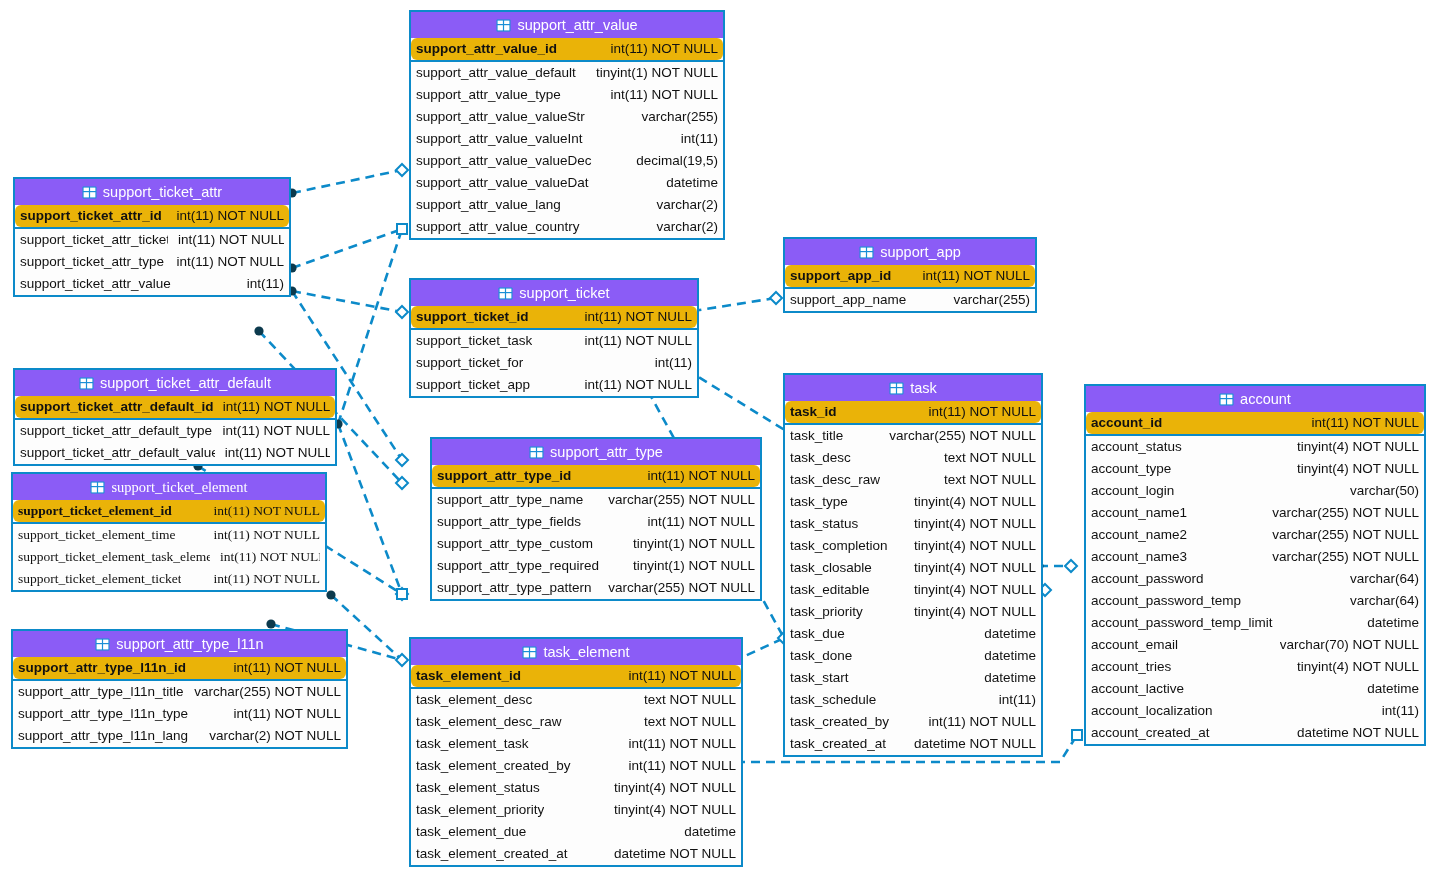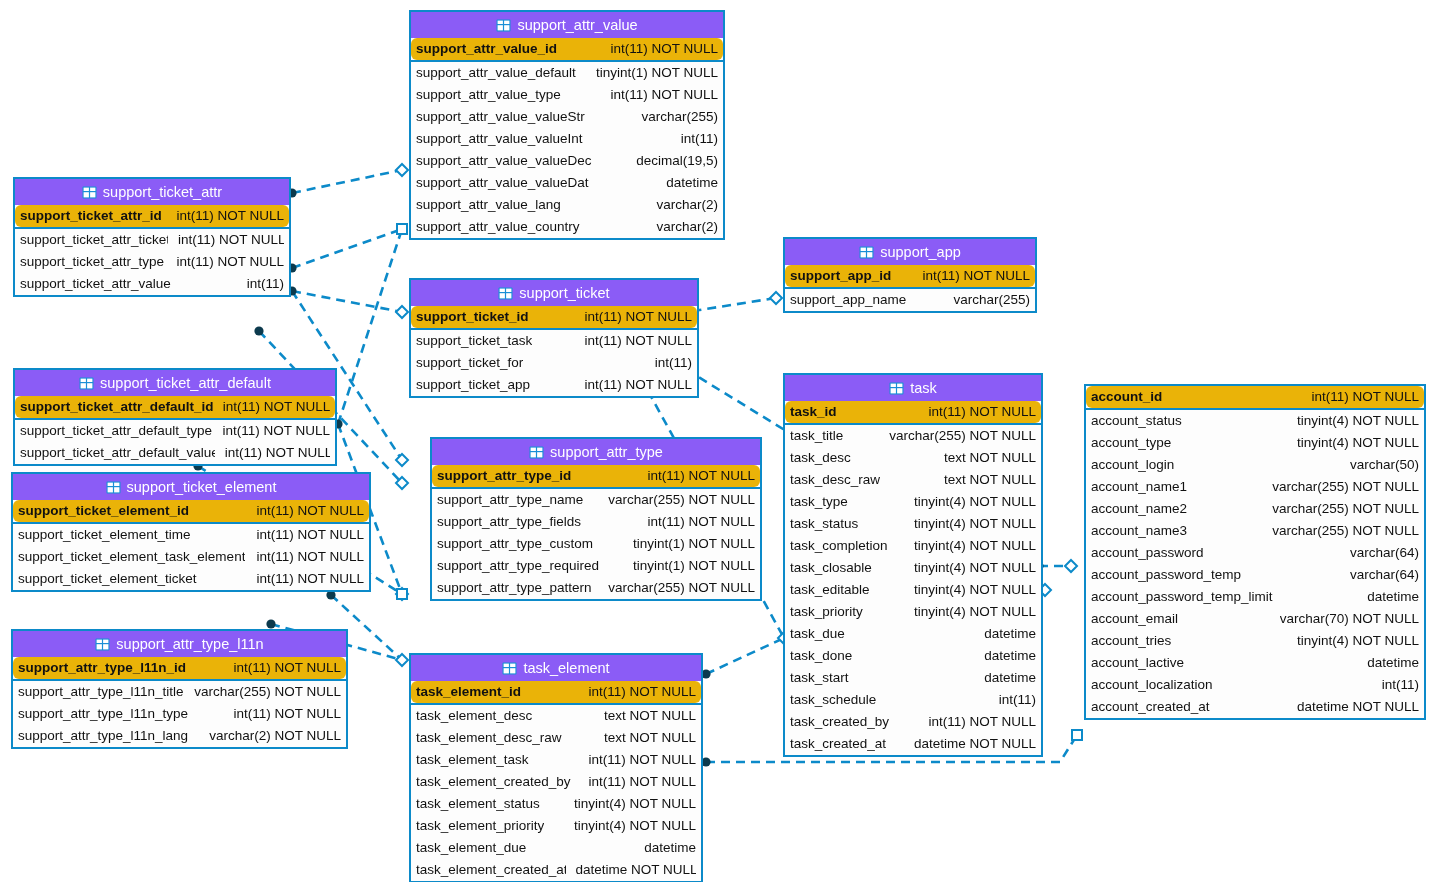--- a/index.html
+++ b/index.html
@@ -298,20 +298,27 @@
           <span class="fname">task_created_by</span>
           <span class="ftype">int(11) NOT NULL</span>
         </div>
         <div class="row">
           <span class="fname">task_created_at</span>
           <span class="ftype">datetime NOT NULL</span>
         </div>
       </div>
     </div>
     <div class="tbl" style="left: 1084px; top: 384px; width: 342px;">
+      <div class="tbl-hdr"><span class="ticon"><svg width="15" height="13" viewBox="0 0 15 13" xmlns="http://www.w3.org/2000/svg">
+            <rect x="0.5" y="0.5" width="14" height="12" rx="1" fill="#1a8fd6"></rect>
+            <rect x="1.6" y="1.6" width="5.3" height="3.4" fill="#ffffff"></rect>
+            <rect x="8.1" y="1.6" width="5.3" height="3.4" fill="#ffffff"></rect>
+            <rect x="1.6" y="6.2" width="5.3" height="5.2" fill="#ffffff"></rect>
+            <rect x="8.1" y="6.2" width="5.3" height="5.2" fill="#ffffff"></rect>
+          </svg></span><span>account</span></div>
       <div class="pk-sec">
         <div class="row pk">
           <span class="fname">account_id</span>
           <span class="ftype">int(11) NOT NULL</span>
         </div>
       </div>
       <div>
         <div class="row">
           <span class="fname">account_status</span>
           <span class="ftype">tinyint(4) NOT NULL</span>
@@ -400,21 +407,21 @@
         <div class="row">
           <span class="fname">support_attr_type_required</span>
           <span class="ftype">tinyint(1) NOT NULL</span>
         </div>
         <div class="row">
           <span class="fname">support_attr_type_pattern</span>
           <span class="ftype">varchar(255) NOT NULL</span>
         </div>
       </div>
     </div>
-    <div class="tbl" style="left: 11px; top: 472px; width: 360px;">
+    <div class="tbl" style="left: 11px; top: 472px; width: 316px; font-family: Liberation Serif, serif;">
       <div class="tbl-hdr"><span class="ticon"><svg width="15" height="13" viewBox="0 0 15 13" xmlns="http://www.w3.org/2000/svg">
             <rect x="0.5" y="0.5" width="14" height="12" rx="1" fill="#1a8fd6"></rect>
             <rect x="1.6" y="1.6" width="5.3" height="3.4" fill="#ffffff"></rect>
             <rect x="8.1" y="1.6" width="5.3" height="3.4" fill="#ffffff"></rect>
             <rect x="1.6" y="6.2" width="5.3" height="5.2" fill="#ffffff"></rect>
             <rect x="8.1" y="6.2" width="5.3" height="5.2" fill="#ffffff"></rect>
           </svg></span><span>support_ticket_element</span></div>
       <div class="pk-sec">
         <div class="row pk">
           <span class="fname">support_ticket_element_id</span>
@@ -458,21 +465,21 @@
         <div class="row">
           <span class="fname">support_attr_type_l11n_type</span>
           <span class="ftype">int(11) NOT NULL</span>
         </div>
         <div class="row">
           <span class="fname">support_attr_type_l11n_lang</span>
           <span class="ftype">varchar(2) NOT NULL</span>
         </div>
       </div>
     </div>
-    <div class="tbl" style="left: 409px; top: 653px; width: 294px;">
+    <div class="tbl" style="left: 409px; top: 637px; width: 334px;">
       <div class="tbl-hdr"><span class="ticon"><svg width="15" height="13" viewBox="0 0 15 13" xmlns="http://www.w3.org/2000/svg">
             <rect x="0.5" y="0.5" width="14" height="12" rx="1" fill="#1a8fd6"></rect>
             <rect x="1.6" y="1.6" width="5.3" height="3.4" fill="#ffffff"></rect>
             <rect x="8.1" y="1.6" width="5.3" height="3.4" fill="#ffffff"></rect>
             <rect x="1.6" y="6.2" width="5.3" height="5.2" fill="#ffffff"></rect>
             <rect x="8.1" y="6.2" width="5.3" height="5.2" fill="#ffffff"></rect>
           </svg></span><span>task_element</span></div>
       <div class="pk-sec">
         <div class="row pk">
           <span class="fname">task_element_id</span>

